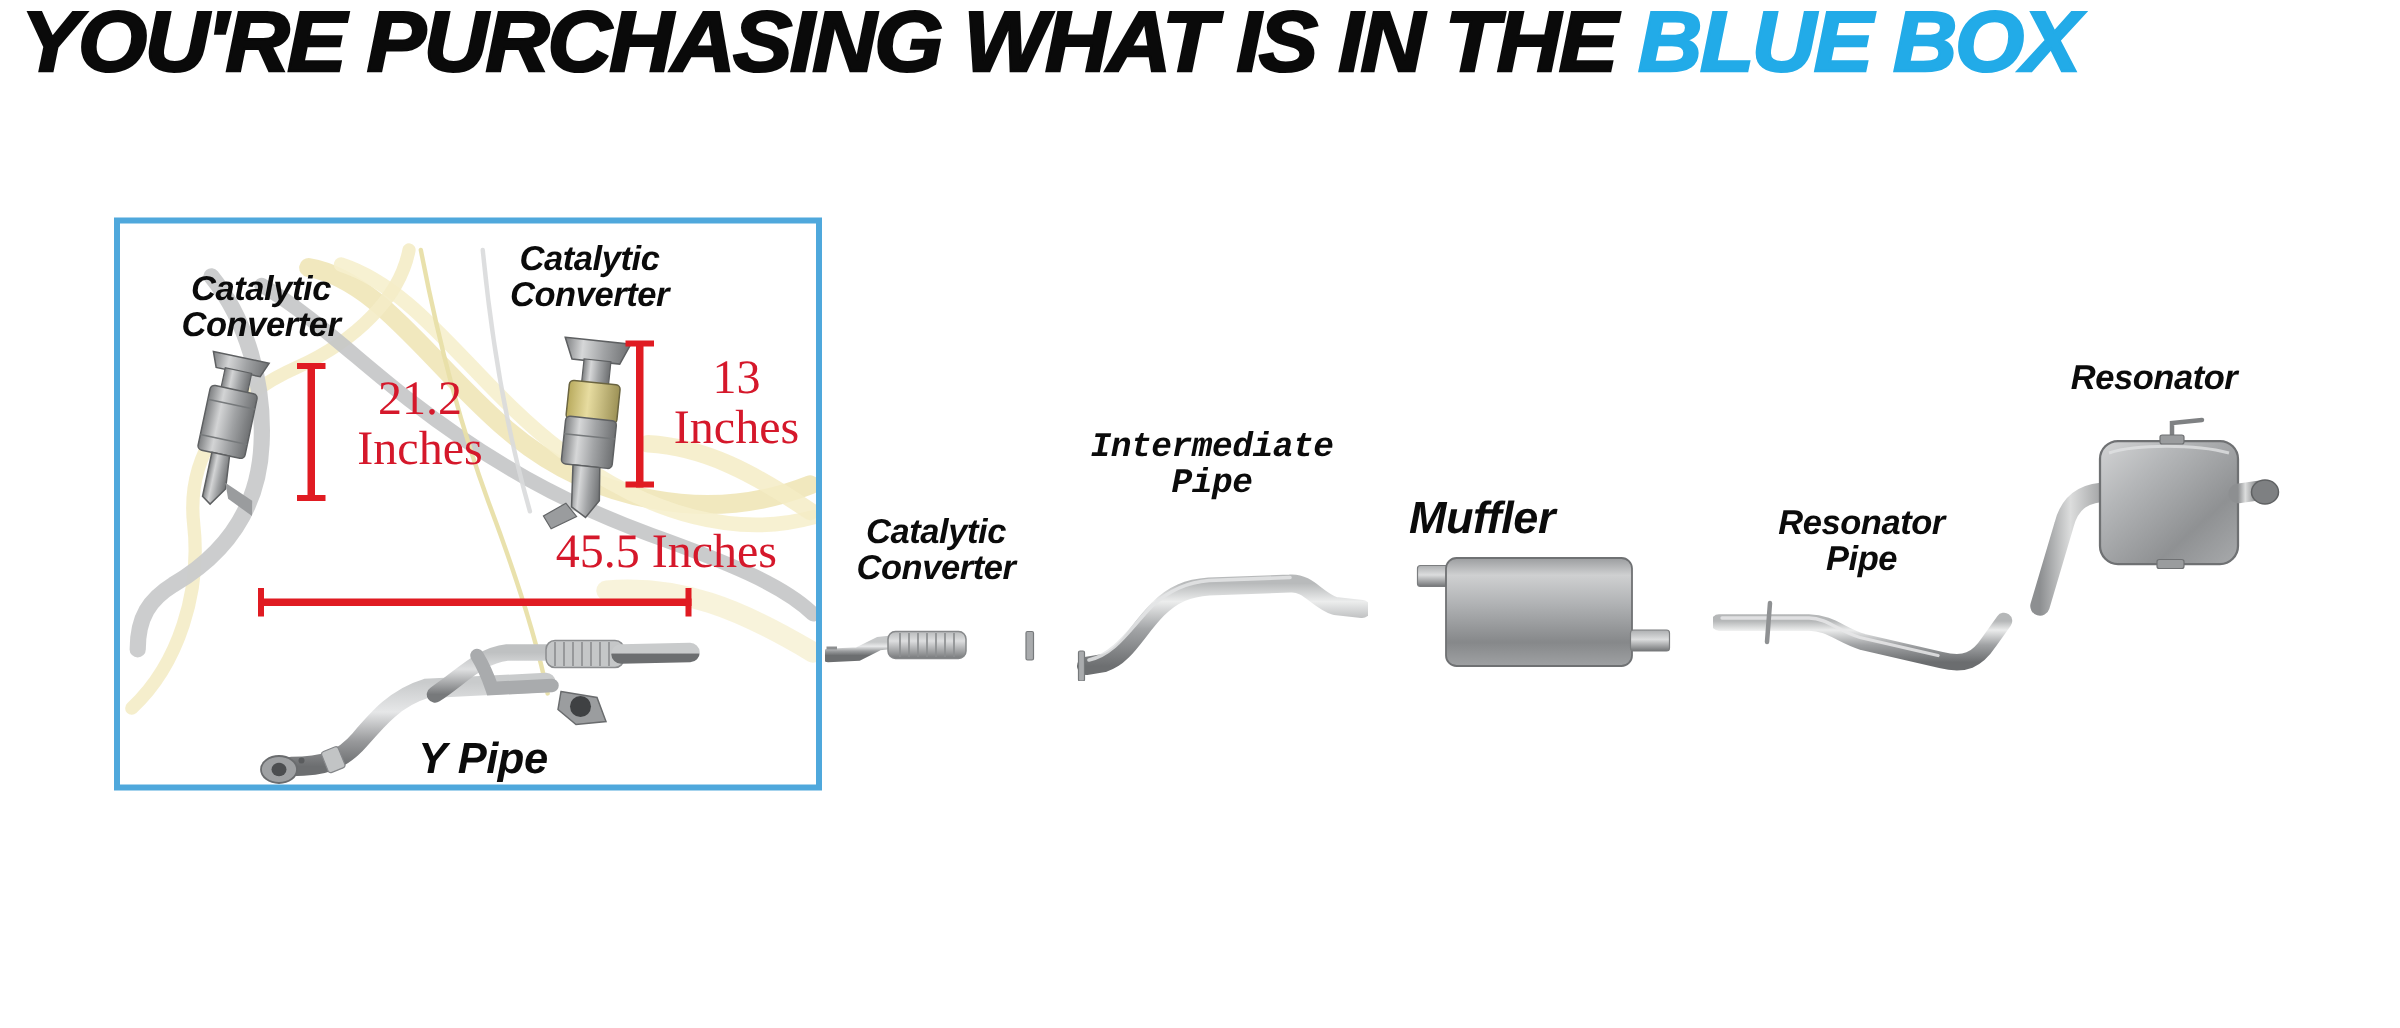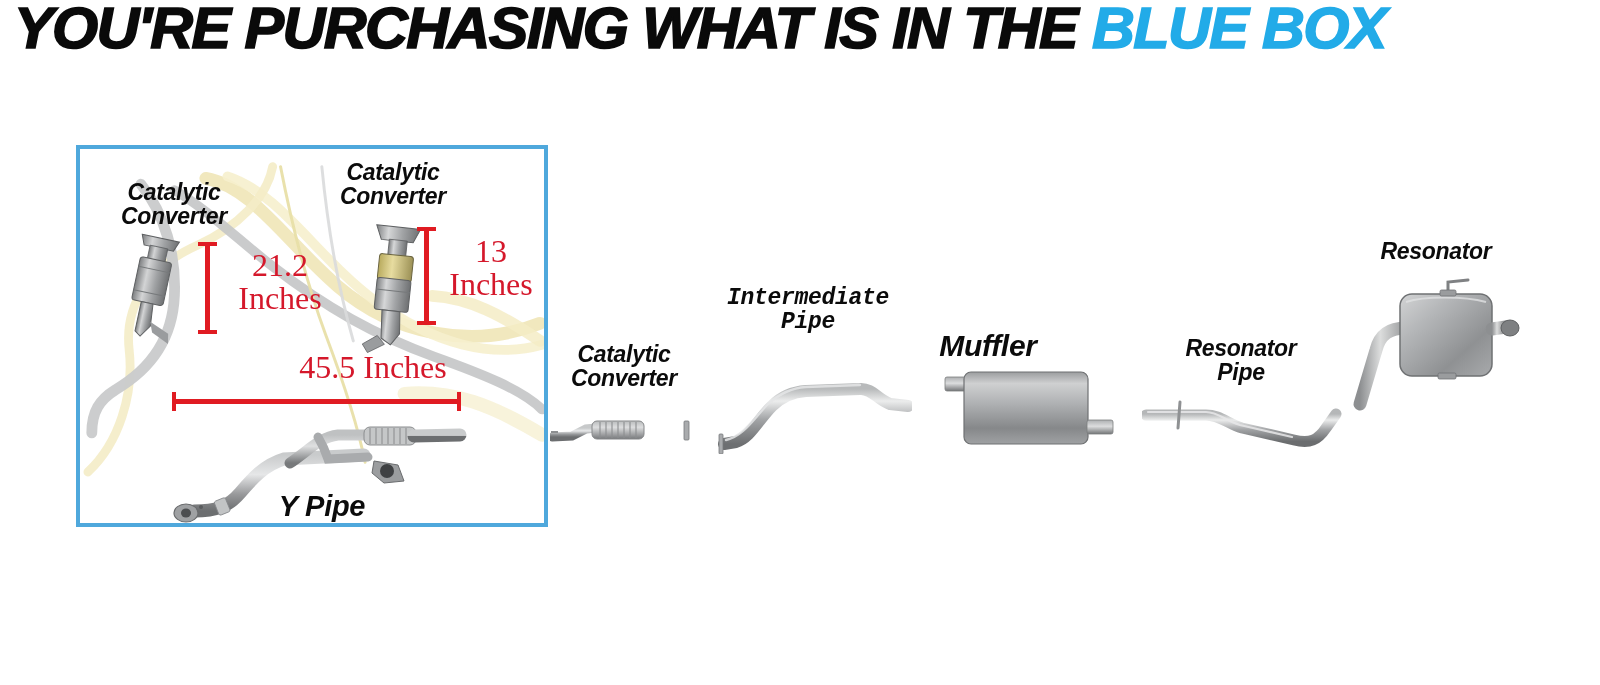--- a/index.html
+++ b/index.html
@@ -223,21 +223,21 @@
     <div class="meas-cap-h" style="left:118px; top:181px; width:19px; height:4px;"></div>
     <div class="meas-txt" style="left:135px; top:100px; width:130px; font-size:32px;">21.2
 Inches</div>
 
     <div class="meas-bar-v" style="left:344px; top:80px; width:5px; height:96px;"></div>
     <div class="meas-cap-h" style="left:337px; top:78px; width:19px; height:4px;"></div>
     <div class="meas-cap-h" style="left:337px; top:172px; width:19px; height:4px;"></div>
     <div class="meas-txt" style="left:352px; top:86px; width:118px; font-size:32px;">13
 Inches</div>
 
-    <div class="meas-txt" style="left:148px; top:202px; width:290px; font-size:32px;">45.5 Inches</div>
+    <div class="meas-txt" style="left:148px; top:202px; width:290px; font-size:32px;text-align:right;">45.5 Inches</div>
     <div class="meas-bar-h" style="left:93px; top:250px; width:288px; height:5px;"></div>
     <div class="meas-cap-v" style="left:92px; top:243px; width:4px; height:19px;"></div>
     <div class="meas-cap-v" style="left:377px; top:243px; width:4px; height:19px;"></div>
   </div>
 
   <div class="lbl" style="left:534px; top:343px; width:152px; font-size:23px;">Catalytic
 Converter</div>
   <svg class="part" style="left:536px; top:415px; width:150px; height:36px;" viewBox="0 0 150 36">
     <defs>
       <linearGradient id="cc3" x1="0" y1="0" x2="0" y2="1">

